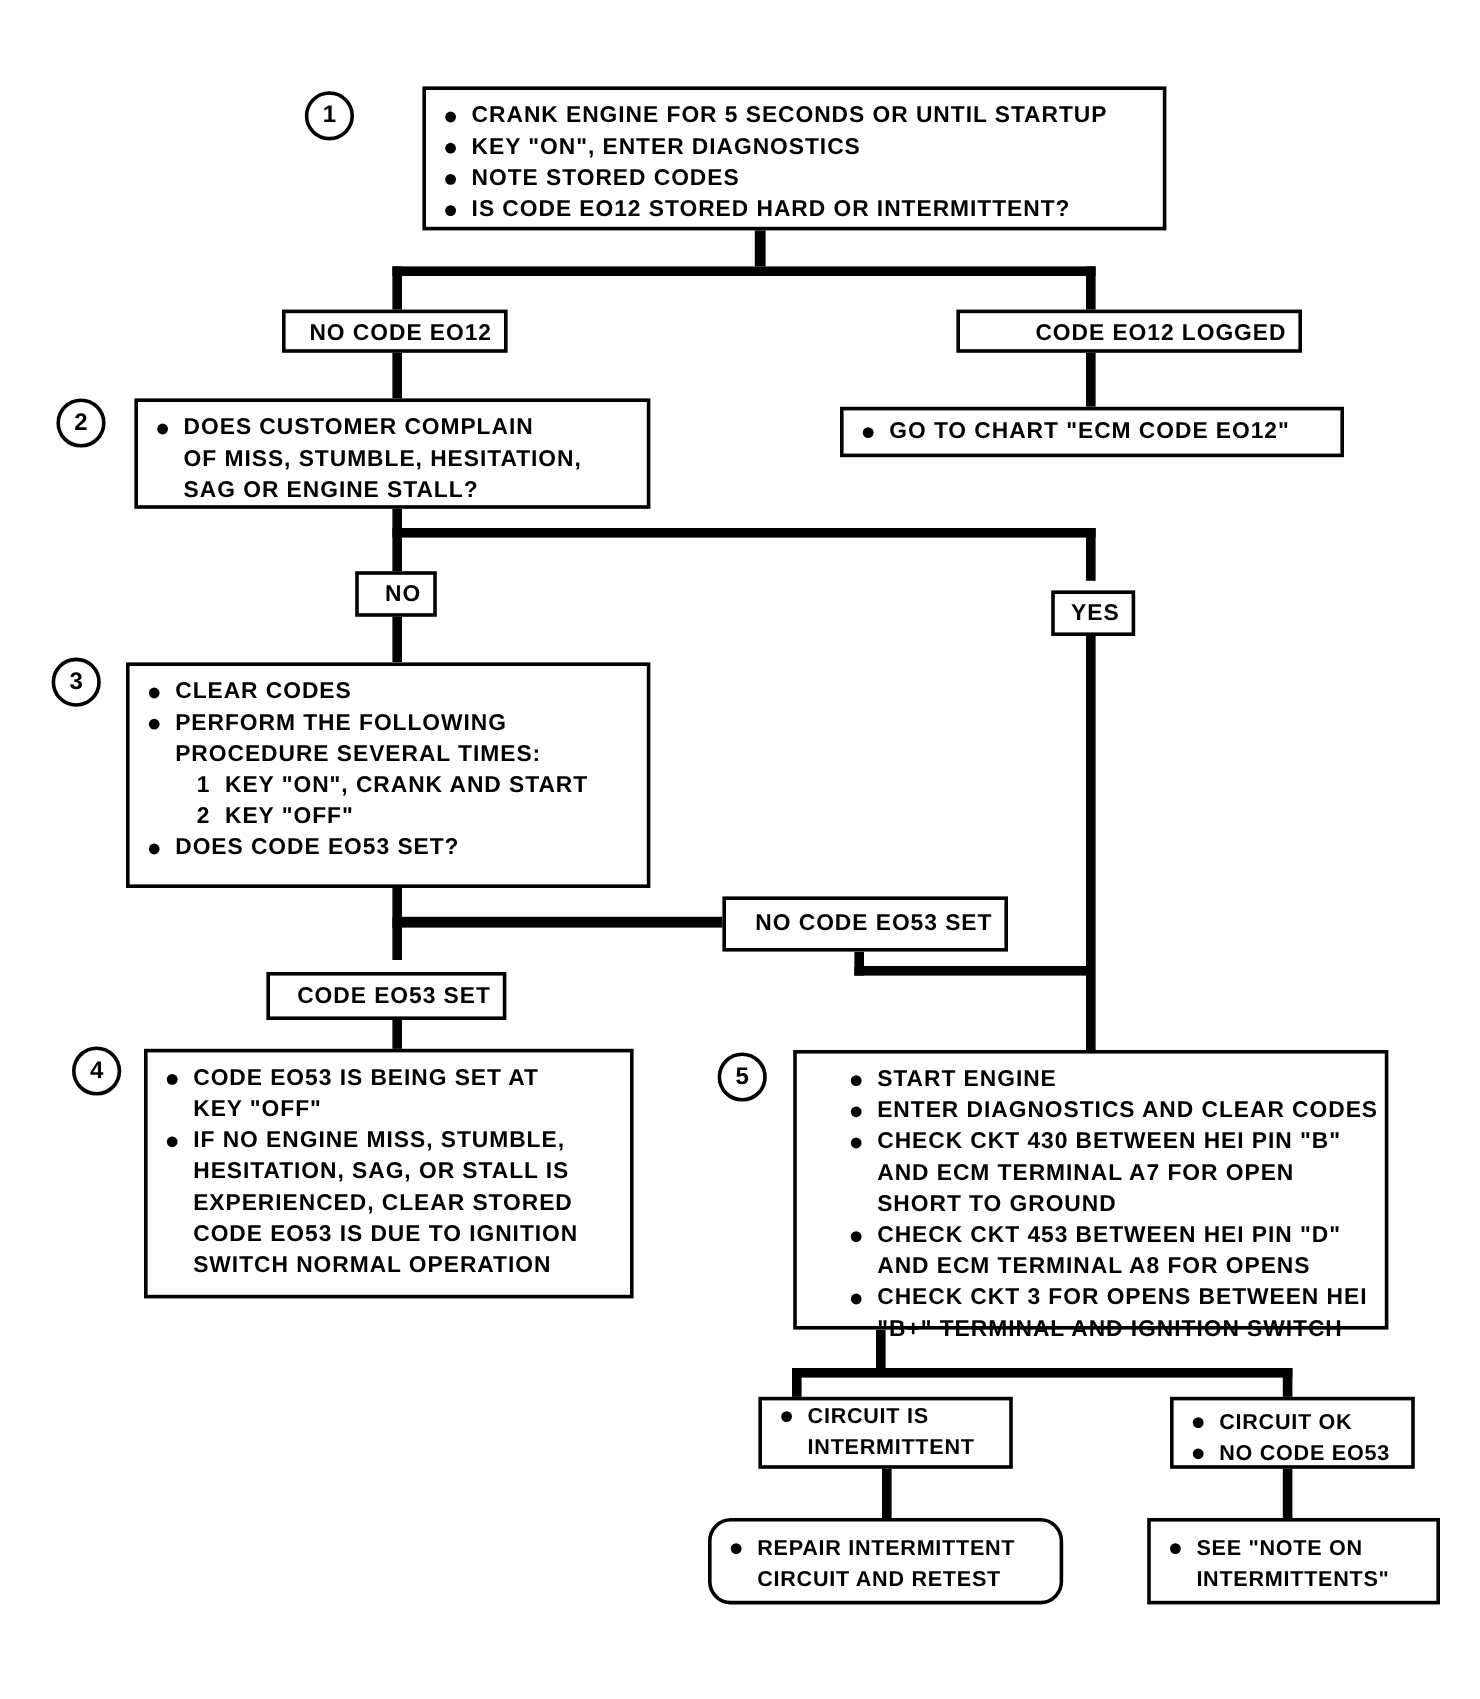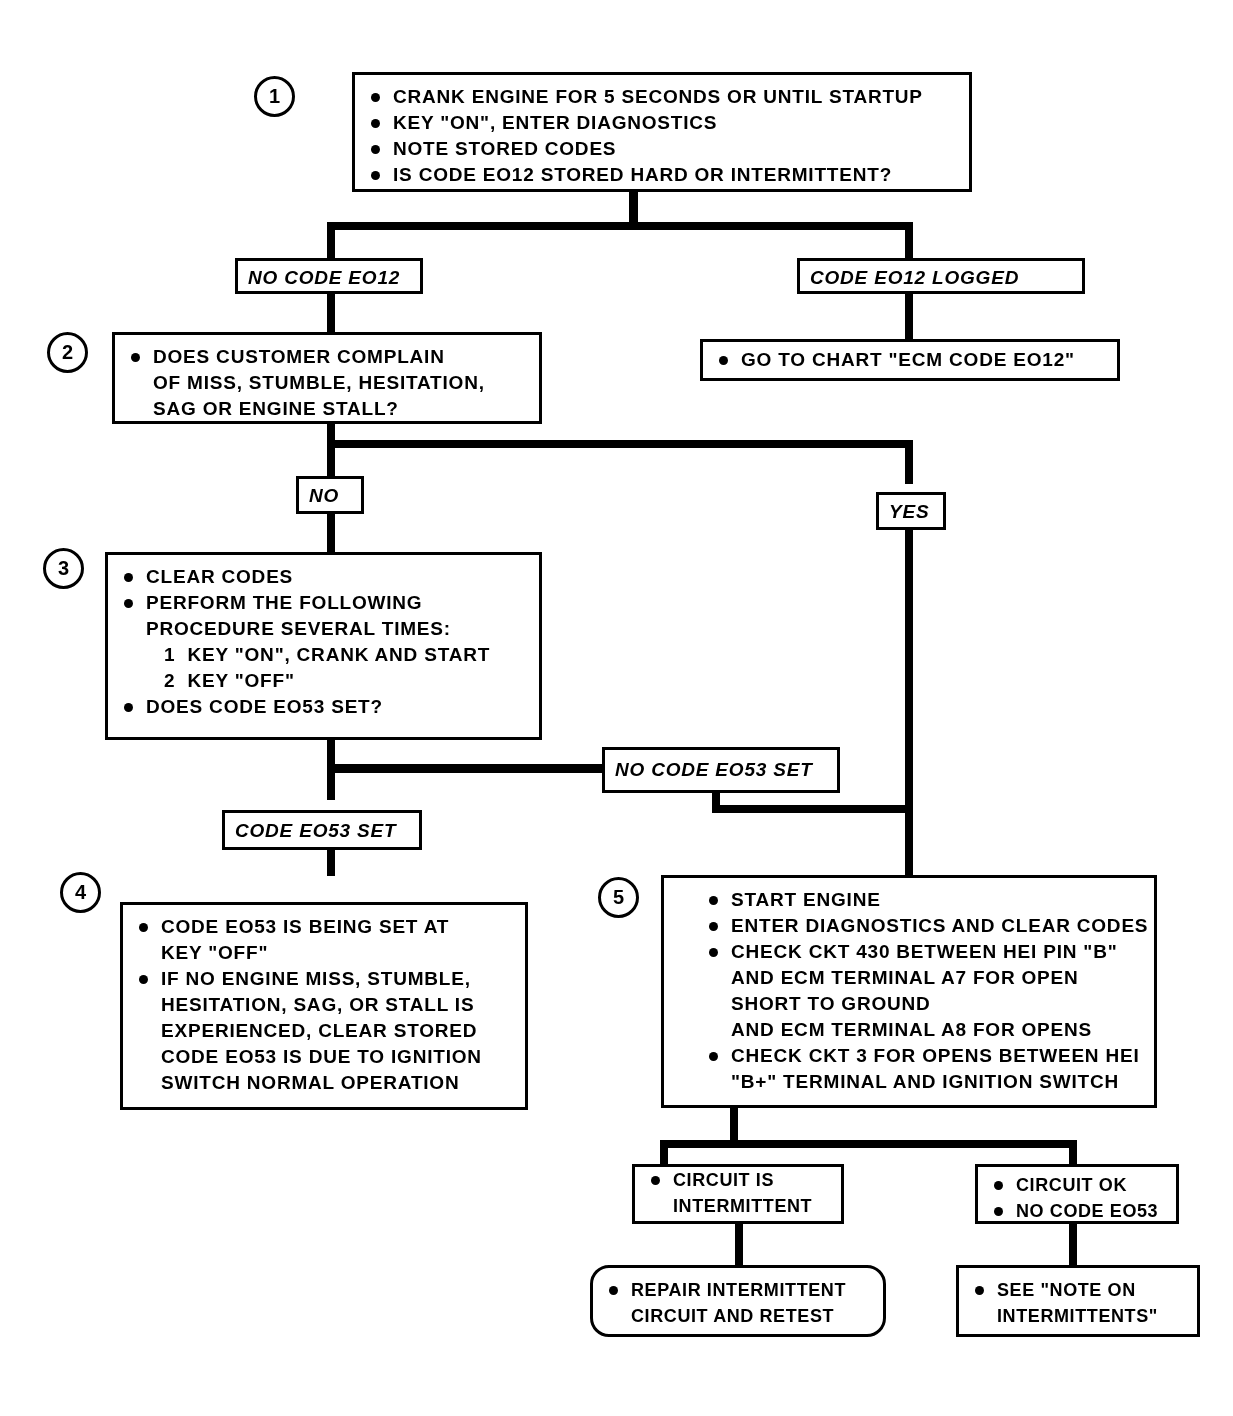--- a/index.html
+++ b/index.html
@@ -41,21 +41,21 @@
     content:"";
     position:absolute;
     left:4px;top:9px;
     width:9px;height:9px;border-radius:50%;
     background:#000000;
   }
   .cont{padding-left:26px;}
   .num{padding-left:44px;}
 
   
-  .ctr{text-align:left;font-style:italic;}
+  .ctr{text-align:right;}
 
   
   .circle{
     position:absolute;
     width:41px;height:41px;
     border:3px solid #000000;
     border-radius:50%;
     box-sizing:border-box;
     background:#ffffff;
     text-align:center;
@@ -162,36 +162,37 @@
   </div>
 
   <div class="box label ctr" style="left:602px;top:747px;width:238px;height:46px;padding-top:7px;">
     <span class="line">NO CODE EO53 SET</span>
   </div>
 
   <div class="box label ctr" style="left:222px;top:794px;width:200px;height:40px;padding-top:5px;margin-top:16px;">
     <span class="line">CODE EO53 SET</span>
   </div>
 
-  <div class="box" style="left:120px;top:874px;width:408px;height:208px;margin-top:28px;">
+  <div class="box" style="left:120px;top:874px;width:408px;height:208px;">
     <span class="line bul">CODE EO53 IS BEING SET AT</span>
     <span class="line cont">KEY "OFF"</span>
     <span class="line bul">IF NO ENGINE MISS, STUMBLE,</span>
     <span class="line cont">HESITATION, SAG, OR STALL IS</span>
     <span class="line cont">EXPERIENCED, CLEAR STORED</span>
     <span class="line cont">CODE EO53 IS DUE TO IGNITION</span>
     <span class="line cont">SWITCH NORMAL OPERATION</span>
   </div>
 
   <div class="box" style="left:661px;top:875px;width:496px;height:233px;padding-left:41px;">
     <span class="line bul">START ENGINE</span>
     <span class="line bul">ENTER DIAGNOSTICS AND CLEAR CODES</span>
     <span class="line bul">CHECK CKT 430 BETWEEN HEI PIN "B"</span>
     <span class="line cont">AND ECM TERMINAL A7 FOR OPEN</span>
     <span class="line cont">SHORT TO GROUND</span>
+    <span class="line bul">CHECK CKT 453 BETWEEN HEI PIN "D"</span>
     <span class="line cont">AND ECM TERMINAL A8 FOR OPENS</span>
     <span class="line bul">CHECK CKT 3 FOR OPENS BETWEEN HEI</span>
     <span class="line cont">"B+" TERMINAL AND IGNITION SWITCH</span>
   </div>
 
   <div class="box" style="left:632px;top:1164px;width:212px;height:60px;padding-top:0;">
     <span class="line sm bul">CIRCUIT IS</span>
     <span class="line sm cont">INTERMITTENT</span>
   </div>
 

